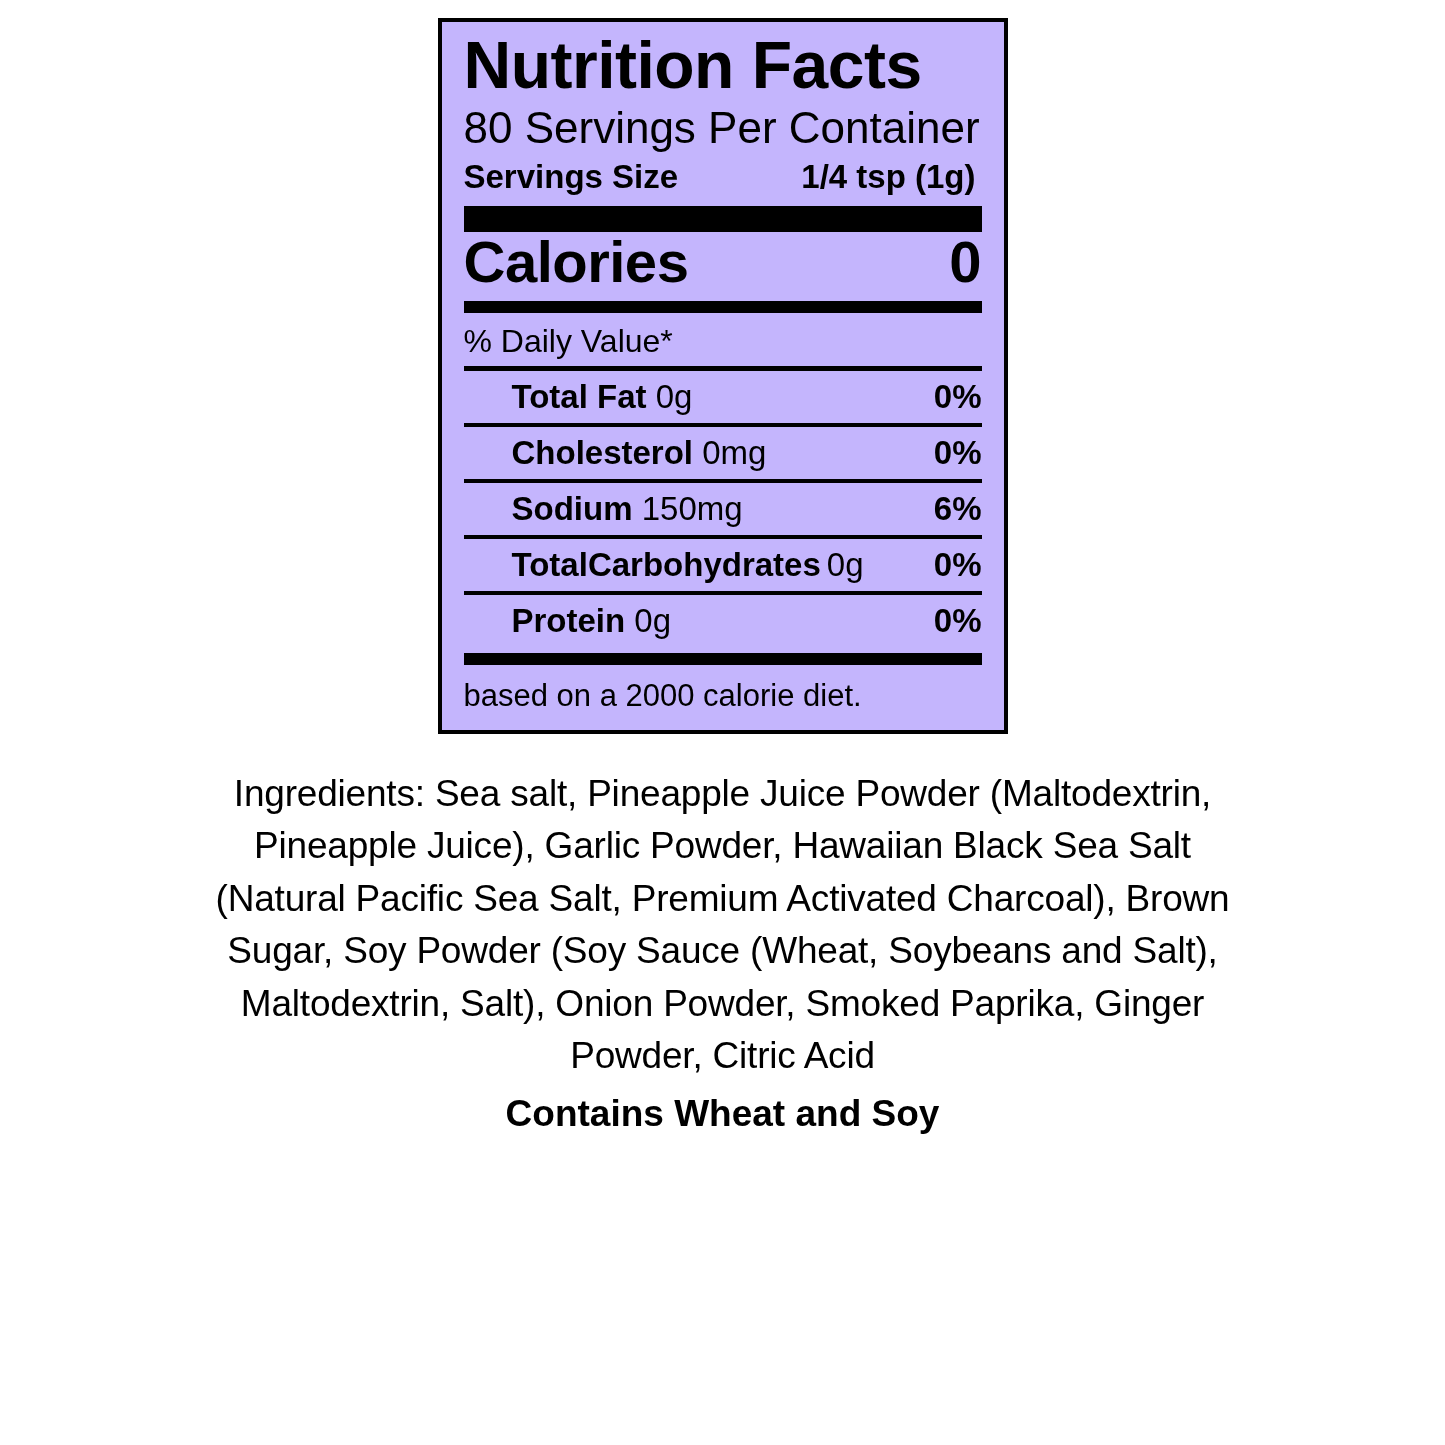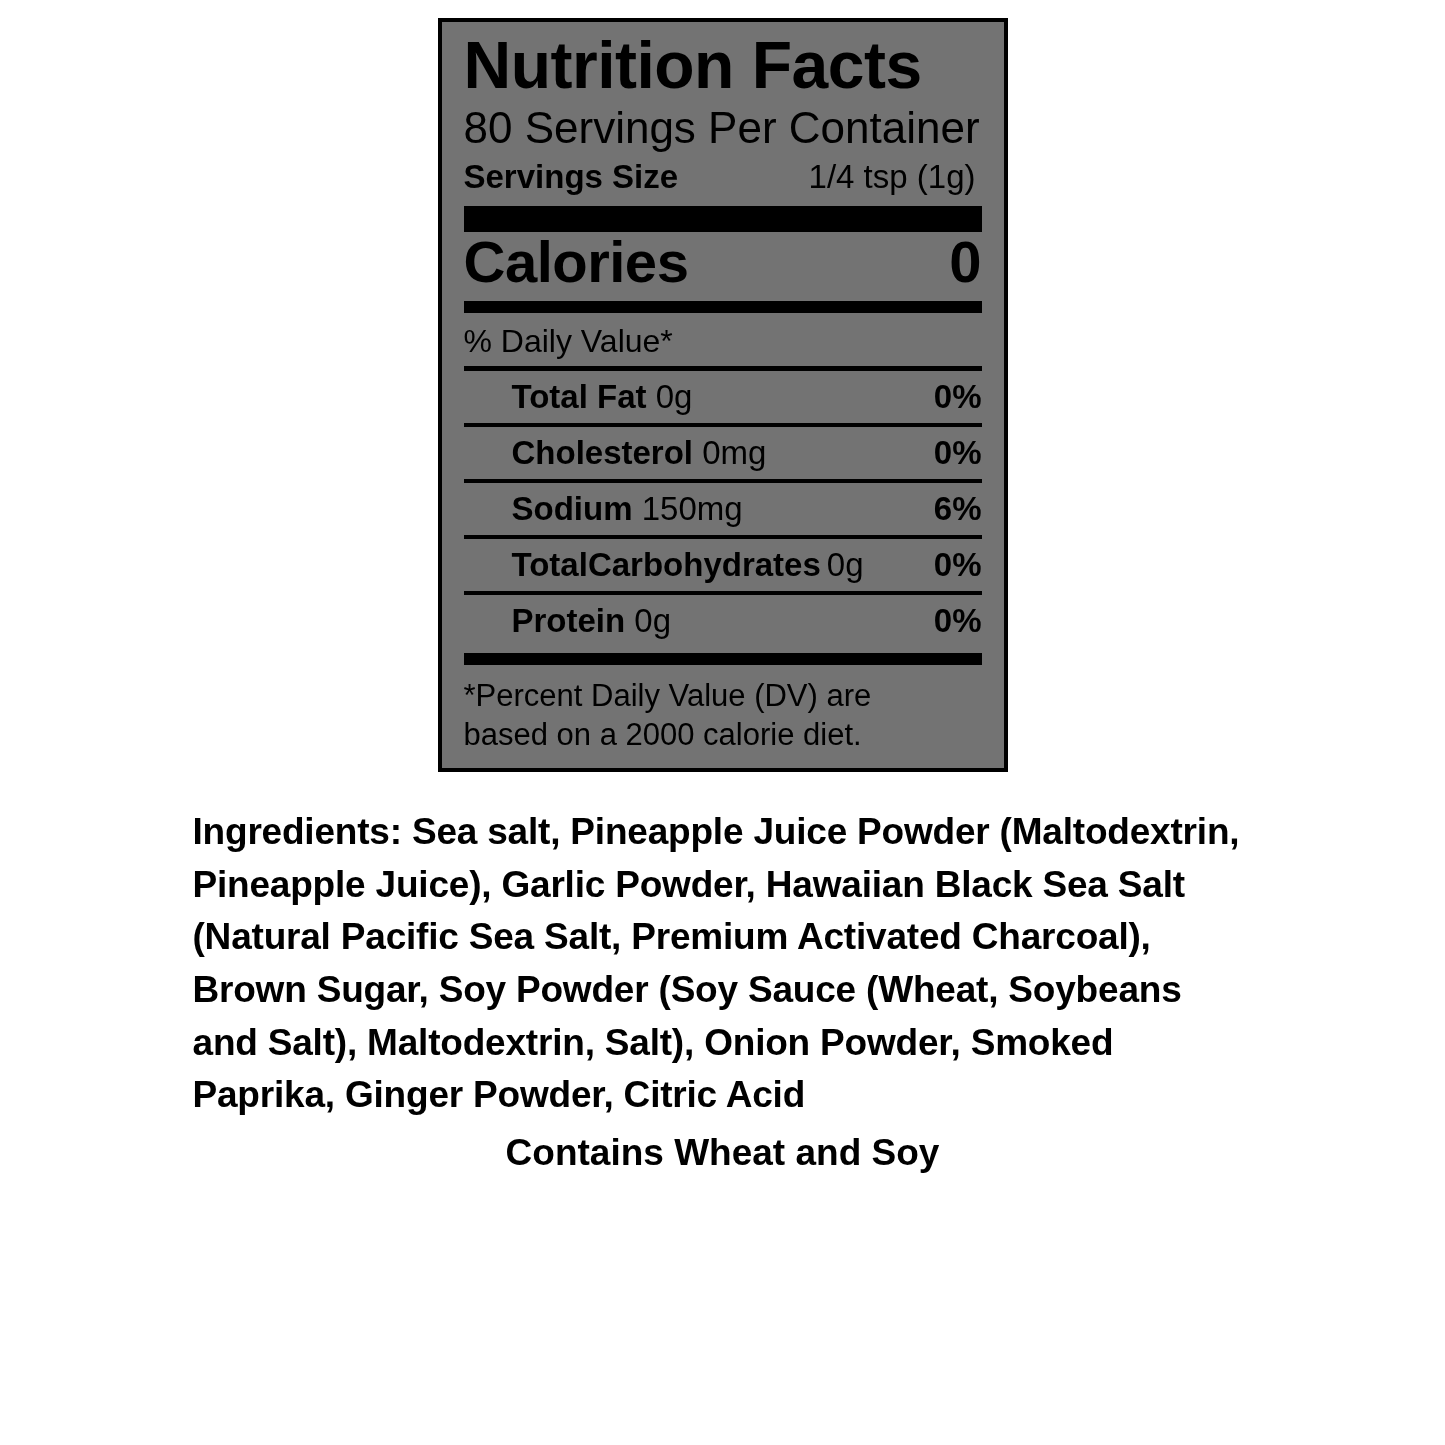--- a/index.html
+++ b/index.html
@@ -24,21 +24,21 @@
     align-items: center;
     box-sizing: border-box;
     padding-top: 18px;
   }
 
   
   .nf-panel {
     width: 570px;
     box-sizing: border-box;
     border: 4px solid #000;
-    background: #737373;
+    background: #c4b5fd;
     padding: 6px 22px 14px 22px;
     font-family: "Liberation Sans", sans-serif;
   }
 
   .nf-title {
     font-size: 66px;
     font-weight: 700;
     line-height: 1.02;
     letter-spacing: -0.5px;
     text-align: left;
@@ -54,21 +54,21 @@
 
   .nf-serving-size {
     display: flex;
     justify-content: space-between;
     align-items: baseline;
     font-size: 33px;
     font-weight: 700;
     margin: 4px 0 0 0;
   }
   .nf-serving-size .val {
-    font-weight: 400;
+    font-weight: 700;
     padding-right: 6px;
   }
 
   .rule-thick {
     height: 26px;
     background: #000;
     margin: 10px 0 0 0;
   }
   .rule-med {
     height: 12px;
@@ -141,25 +141,25 @@
     font-size: 31px;
     font-weight: 400;
     line-height: 1.25;
     margin: 12px 0 0 0;
   }
 
   
   .ingredients {
     width: 1060px;
     margin: 34px auto 0 auto;
-    text-align: left;
+    text-align: center;
     font-family: "Liberation Sans", sans-serif;
     font-size: 37px;
     line-height: 1.42;
-    font-weight: 700;
+    font-weight: 400;
     letter-spacing: -0.2px;
   }
   .allergen {
     margin-top: 10px;
     font-size: 37px;
     font-weight: 700;
     text-align: center;
   }
 </style>
 </head>
@@ -221,21 +221,20 @@
     <div class="rule-hair"></div>
 
     <div class="nf-row">
       <span class="name"><span>Protein</span> <span class="amt">0g</span></span>
       <span class="pct">0%</span>
     </div>
 
     <div class="rule-med"></div>
 
     <div class="nf-footnote">
-      <div>*Percent Daily Value (DV) are</div>
       <div>based on a 2000 calorie diet.</div>
     </div>
 
   </div>
 
   <div class="ingredients">Ingredients: Sea salt, Pineapple Juice Powder (Maltodextrin, Pineapple Juice), Garlic Powder, Hawaiian Black Sea Salt (Natural Pacific Sea Salt, Premium Activated Charcoal), Brown Sugar, Soy Powder (Soy Sauce (Wheat, Soybeans and Salt), Maltodextrin, Salt), Onion Powder, Smoked Paprika, Ginger Powder, Citric Acid</div>
   <div class="allergen">Contains Wheat and Soy</div>
 
 </div>
 

